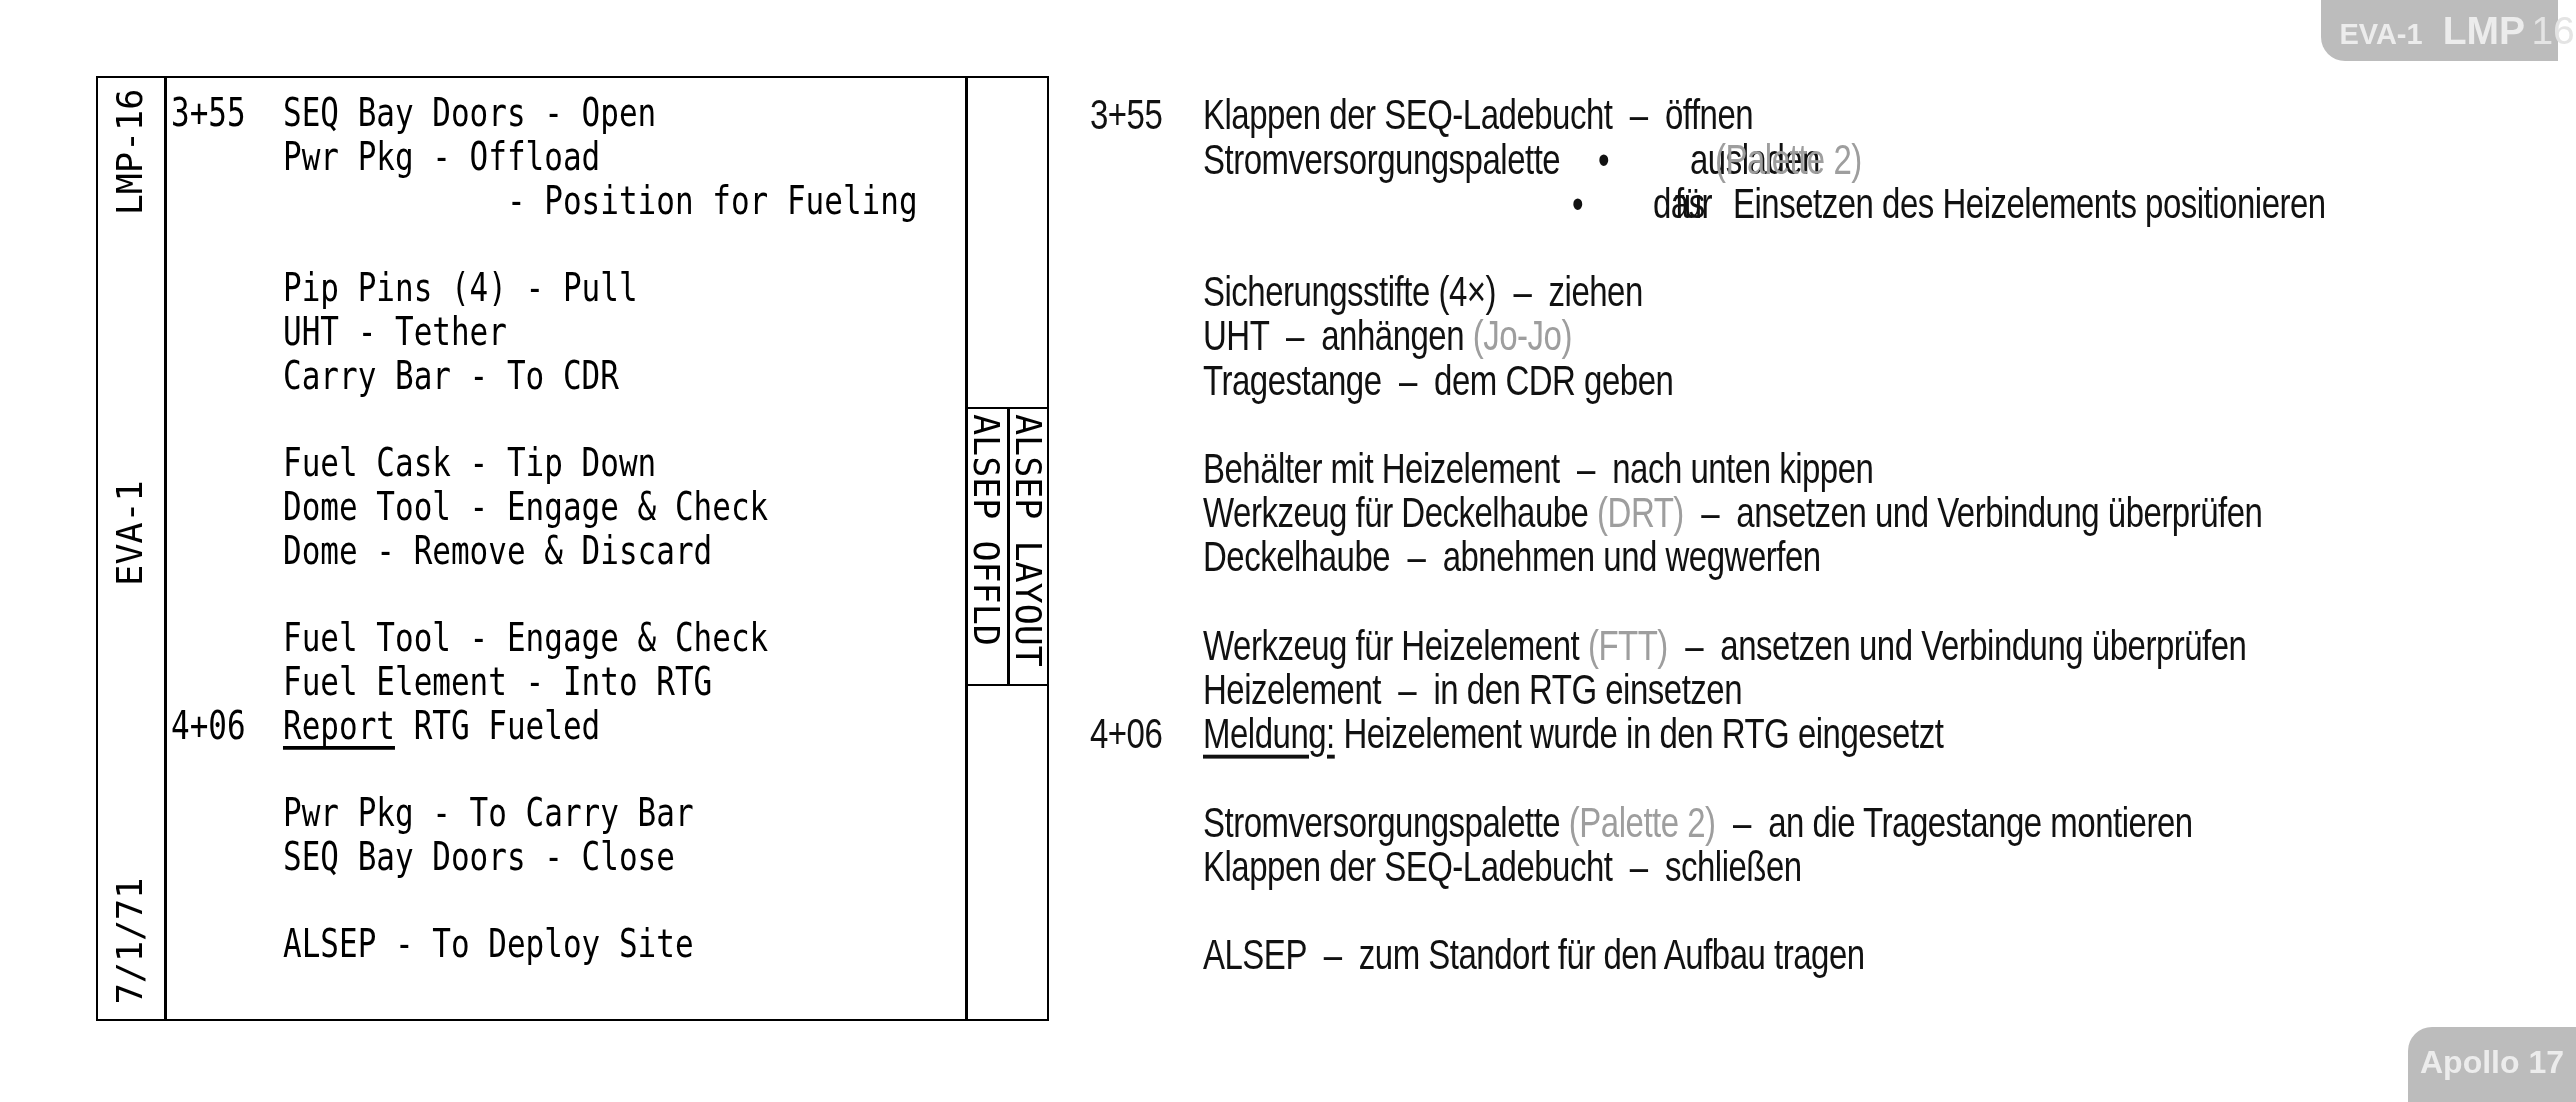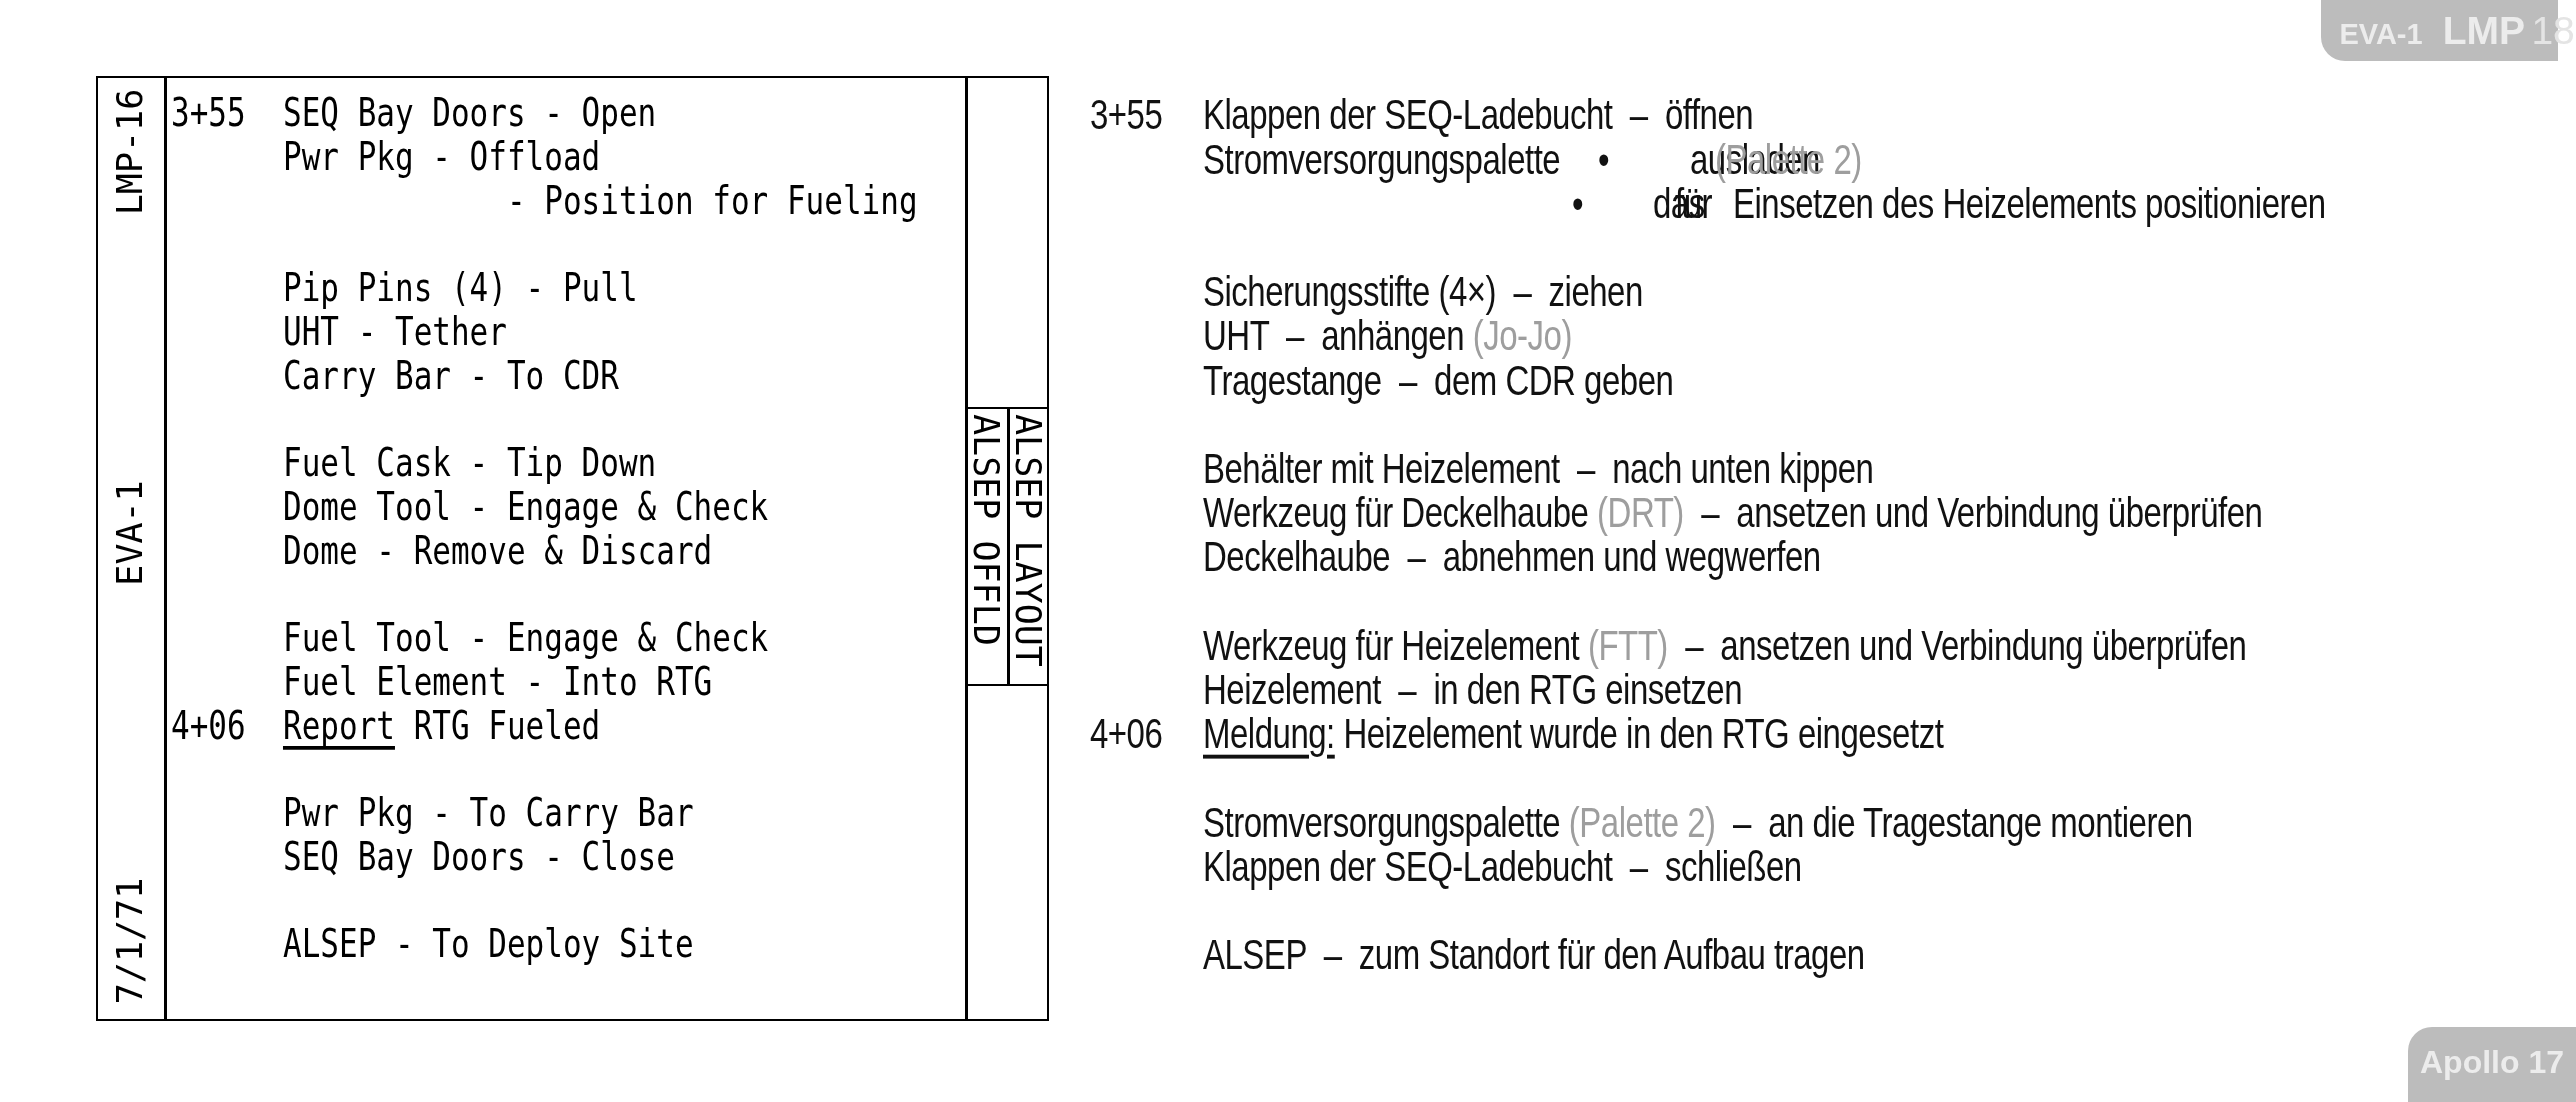--- a/index.html
+++ b/index.html
@@ -126,18 +126,18 @@
     <div class="g-row" style="top: 340px;"><span class="g-span" style="left: 113px;"><span>Deckelhaube  –  abnehmen und wegwerfen</span></span></div>
     <div class="g-row" style="top: 408px;"><span class="g-span" style="left: 113px;"><span>Werkzeug für Heizelement </span><span class="gray">(FTT)</span><span>  –  ansetzen und Verbindung überprüfen</span></span></div>
     <div class="g-row" style="top: 442px;"><span class="g-span" style="left: 113px;"><span>Heizelement  –  in den RTG einsetzen</span></span></div>
     <div class="g-row" style="top: 476px;"><span class="g-span" style="left: 0px;"><span>4+06</span></span><span class="g-span" style="left: 113px;"><span class="g-underline">Meldung:</span><span> Heizelement wurde in den RTG eingesetzt</span></span></div>
     <div class="g-row" style="top: 544px;"><span class="g-span" style="left: 113px;"><span>Stromversorgungspalette </span><span class="gray">(Palette 2)</span><span>  –  an die Tragestange montieren</span></span></div>
     <div class="g-row" style="top: 578px;"><span class="g-span" style="left: 113px;"><span>Klappen der SEQ-Ladebucht  –  schließen</span></span></div>
     <div class="g-row" style="top: 646px;"><span class="g-span" style="left: 113px;"><span>ALSEP  –  zum Standort für den Aufbau tragen</span></span></div>
   </div>
 
 <div class="badge-top">
-  <div class="txt"><span class="eva">EVA-1</span><span class="lmp">LMP</span><span class="pg">18</span></div>
+  <div class="txt"><span class="eva">EVA-1</span><span class="lmp">LMP</span><span class="pg">16</span></div>
 </div>
 <div class="badge-bottom">
   <div class="txt">Apollo 17</div>
 </div>
 
 
 </body></html>

